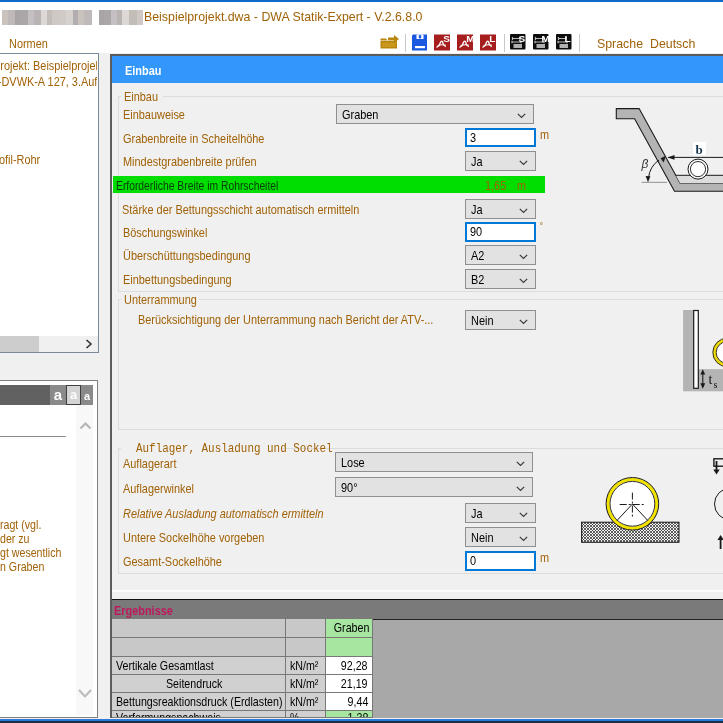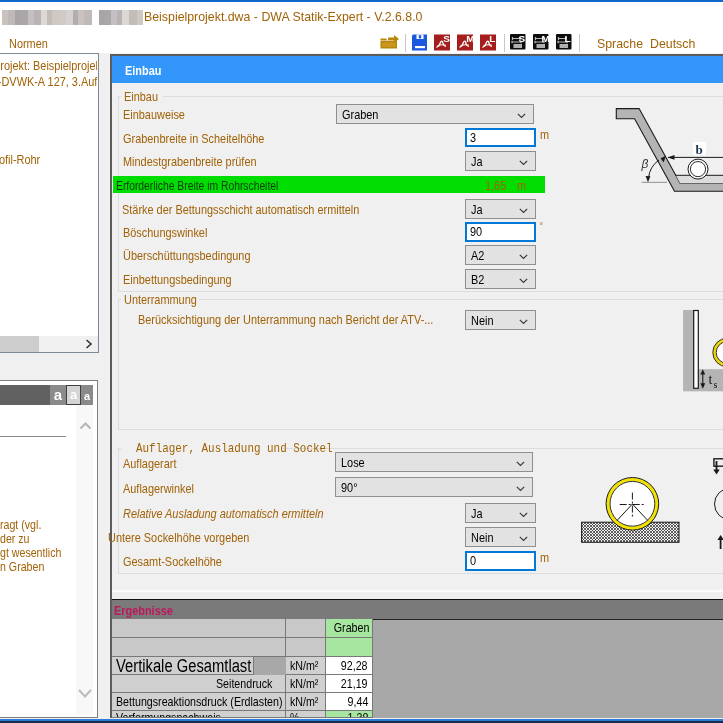--- a/index.html
+++ b/index.html
@@ -229,21 +229,21 @@
       <path d="M0.8 0.8 L4.5 4.5 L8.2 0.8" stroke="#3a3a3a" stroke-width="1.2" fill="none"></path>
     </svg>
   </div>
 <div class="lbl" style="left:123px;top:506px;font-style:italic;"><span>Relative Ausladung automatisch ermitteln</span></div>
 <div class="combo" style="left:465px;top:503px;width:71px;height:20px;">
     <span class="t">Ja</span>
     <svg width="9" height="6">
       <path d="M0.8 0.8 L4.5 4.5 L8.2 0.8" stroke="#3a3a3a" stroke-width="1.2" fill="none"></path>
     </svg>
   </div>
-<div class="lbl" style="left:108px;top:530px;"><span>Untere Sockelhöhe vorgeben</span></div>
+<div class="lbl" style="left:123px;top:530px;"><span>Untere Sockelhöhe vorgeben</span></div>
 <div class="combo" style="left:465px;top:527px;width:71px;height:20px;">
     <span class="t">Nein</span>
     <svg width="9" height="6">
       <path d="M0.8 0.8 L4.5 4.5 L8.2 0.8" stroke="#3a3a3a" stroke-width="1.2" fill="none"></path>
     </svg>
   </div>
 <div class="lbl" style="left:123px;top:554px;"><span>Gesamt-Sockelhöhe</span></div>
 <div class="tinput" style="left:465px;top:551px;width:71px;height:20px;">
     <span class="t">0</span>
   </div>
@@ -308,24 +308,24 @@
 <div class="abs" style="left:112px;top:599px;width:611px;height:20px;background:#7a7a7a;border-top:1px solid #111;box-sizing:border-box;"></div>
 <div class="lbl" style="left:114px;top:603px;color:#be185d;font-weight:bold;"><span>Ergebnisse</span></div>
 <div class="abs" style="left:112px;top:619px;width:611px;height:1px;background:#222;"></div>
 <div id="table">
     <div style="position:absolute;left:112px;top:619px;width:174px;height:19px;background:#c8c8c8;border-right:1px solid #787878;border-bottom:1px solid #787878;box-sizing:border-box;overflow:hidden;font-size:13px;line-height:18px;text-align:left;padding-left:4px;"><span style="display:inline-block;transform:scaleX(0.82);transform-origin:0 50%;white-space:nowrap;"></span></div>
     <div style="position:absolute;left:286px;top:619px;width:40.4px;height:19px;background:#c8c8c8;border-right:1px solid #787878;border-bottom:1px solid #787878;box-sizing:border-box;overflow:hidden;font-size:13px;line-height:18px;text-align:left;padding-left:4px;"><span style="display:inline-block;transform:scaleX(0.82);transform-origin:0 50%;white-space:nowrap;"></span></div>
     <div style="position:absolute;left:326.4px;top:619px;width:46.6px;height:19px;background:#a6e6a0;border-right:1px solid #787878;border-bottom:1px solid #787878;box-sizing:border-box;overflow:hidden;font-size:13px;line-height:18px;text-align:right;padding-right:4px;"><span style="display:inline-block;transform:scaleX(0.82);transform-origin:100% 50%;white-space:nowrap;">Graben</span></div>
     <div style="position:absolute;left:112px;top:638px;width:174px;height:19px;background:#c8c8c8;border-right:1px solid #787878;border-bottom:1px solid #787878;box-sizing:border-box;overflow:hidden;font-size:13px;line-height:18px;text-align:left;padding-left:4px;"><span style="display:inline-block;transform:scaleX(0.82);transform-origin:0 50%;white-space:nowrap;"></span></div>
     <div style="position:absolute;left:286px;top:638px;width:40.4px;height:19px;background:#c8c8c8;border-right:1px solid #787878;border-bottom:1px solid #787878;box-sizing:border-box;overflow:hidden;font-size:13px;line-height:18px;text-align:left;padding-left:4px;"><span style="display:inline-block;transform:scaleX(0.82);transform-origin:0 50%;white-space:nowrap;"></span></div>
     <div style="position:absolute;left:326.4px;top:638px;width:46.6px;height:19px;background:#a6e6a0;border-right:1px solid #787878;border-bottom:1px solid #787878;box-sizing:border-box;overflow:hidden;font-size:13px;line-height:18px;text-align:right;padding-right:4px;"><span style="display:inline-block;transform:scaleX(0.82);transform-origin:100% 50%;white-space:nowrap;"></span></div>
-    <div style="position:absolute;left:112px;top:657px;width:142px;height:18px;background:#d0d0d0;border-right:1px solid #787878;border-bottom:1px solid #787878;box-sizing:border-box;overflow:hidden;font-size:18px;line-height:18px;text-align:left;padding-left:4px;"><span style="display:inline-block;transform:scaleX(0.82);transform-origin:0 50%;white-space:nowrap;">Vertikale Gesamtlast</span></div>
+    <div style="position:absolute;left:112px;top:657px;width:174px;height:18px;background:#d0d0d0;border-right:1px solid #787878;border-bottom:1px solid #787878;box-sizing:border-box;overflow:hidden;font-size:13px;line-height:18px;text-align:left;padding-left:4px;"><span style="display:inline-block;transform:scaleX(0.82);transform-origin:0 50%;white-space:nowrap;">Vertikale Gesamtlast</span></div>
     <div style="position:absolute;left:286px;top:657px;width:40.4px;height:18px;background:#d0d0d0;border-right:1px solid #787878;border-bottom:1px solid #787878;box-sizing:border-box;overflow:hidden;font-size:13px;line-height:18px;text-align:left;padding-left:4px;"><span style="display:inline-block;transform:scaleX(0.82);transform-origin:0 50%;white-space:nowrap;">kN/m²</span></div>
     <div style="position:absolute;left:326.4px;top:657px;width:46.6px;height:18px;background:#fff;border-right:1px solid #787878;border-bottom:1px solid #787878;box-sizing:border-box;overflow:hidden;font-size:13px;line-height:18px;text-align:right;padding-right:4px;"><span style="display:inline-block;transform:scaleX(0.82);transform-origin:100% 50%;white-space:nowrap;">92,28</span></div>
-    <div style="position:absolute;left:112px;top:675px;width:174px;height:18px;background:#d0d0d0;border-right:1px solid #787878;border-bottom:1px solid #787878;box-sizing:border-box;overflow:hidden;font-size:13px;line-height:18px;text-align:right;padding-left:4px;"><span style="display:inline-block;transform:scaleX(0.82);transform-origin:0 50%;white-space:nowrap;">Seitendruck</span></div>
+    <div style="position:absolute;left:112px;top:675px;width:174px;height:18px;background:#d0d0d0;border-right:1px solid #787878;border-bottom:1px solid #787878;box-sizing:border-box;overflow:hidden;font-size:13px;line-height:18px;text-align:center;padding-left:4px;"><span style="display:inline-block;transform:scaleX(0.82);transform-origin:0 50%;white-space:nowrap;">Seitendruck</span></div>
     <div style="position:absolute;left:286px;top:675px;width:40.4px;height:18px;background:#d0d0d0;border-right:1px solid #787878;border-bottom:1px solid #787878;box-sizing:border-box;overflow:hidden;font-size:13px;line-height:18px;text-align:left;padding-left:4px;"><span style="display:inline-block;transform:scaleX(0.82);transform-origin:0 50%;white-space:nowrap;">kN/m²</span></div>
     <div style="position:absolute;left:326.4px;top:675px;width:46.6px;height:18px;background:#fff;border-right:1px solid #787878;border-bottom:1px solid #787878;box-sizing:border-box;overflow:hidden;font-size:13px;line-height:18px;text-align:right;padding-right:4px;"><span style="display:inline-block;transform:scaleX(0.82);transform-origin:100% 50%;white-space:nowrap;">21,19</span></div>
     <div style="position:absolute;left:112px;top:693px;width:174px;height:18px;background:#d0d0d0;border-right:1px solid #787878;border-bottom:1px solid #787878;box-sizing:border-box;overflow:hidden;font-size:13px;line-height:18px;text-align:left;padding-left:4px;"><span style="display:inline-block;transform:scaleX(0.82);transform-origin:0 50%;white-space:nowrap;">Bettungsreaktionsdruck (Erdlasten)</span></div>
     <div style="position:absolute;left:286px;top:693px;width:40.4px;height:18px;background:#d0d0d0;border-right:1px solid #787878;border-bottom:1px solid #787878;box-sizing:border-box;overflow:hidden;font-size:13px;line-height:18px;text-align:left;padding-left:4px;"><span style="display:inline-block;transform:scaleX(0.82);transform-origin:0 50%;white-space:nowrap;">kN/m²</span></div>
     <div style="position:absolute;left:326.4px;top:693px;width:46.6px;height:18px;background:#fff;border-right:1px solid #787878;border-bottom:1px solid #787878;box-sizing:border-box;overflow:hidden;font-size:13px;line-height:18px;text-align:right;padding-right:4px;"><span style="display:inline-block;transform:scaleX(0.82);transform-origin:100% 50%;white-space:nowrap;">9,44</span></div>
     <div style="position:absolute;left:112px;top:711px;width:174px;height:7px;background:#d0d0d0;border-right:1px solid #787878;border-bottom:1px solid #787878;box-sizing:border-box;overflow:hidden;font-size:13px;line-height:13px;text-align:left;padding-left:4px;"><span style="display:inline-block;transform:scaleX(0.82);transform-origin:0 50%;white-space:nowrap;">Verformungsnachweis</span></div>
     <div style="position:absolute;left:286px;top:711px;width:40.4px;height:7px;background:#d0d0d0;border-right:1px solid #787878;border-bottom:1px solid #787878;box-sizing:border-box;overflow:hidden;font-size:13px;line-height:13px;text-align:left;padding-left:4px;"><span style="display:inline-block;transform:scaleX(0.82);transform-origin:0 50%;white-space:nowrap;">%</span></div>
     <div style="position:absolute;left:326.4px;top:711px;width:46.6px;height:7px;background:#a6e6a0;border-right:1px solid #787878;border-bottom:1px solid #787878;box-sizing:border-box;overflow:hidden;font-size:13px;line-height:13px;text-align:right;padding-right:4px;"><span style="display:inline-block;transform:scaleX(0.82);transform-origin:100% 50%;white-space:nowrap;">1,38</span></div>
   </div>
 

